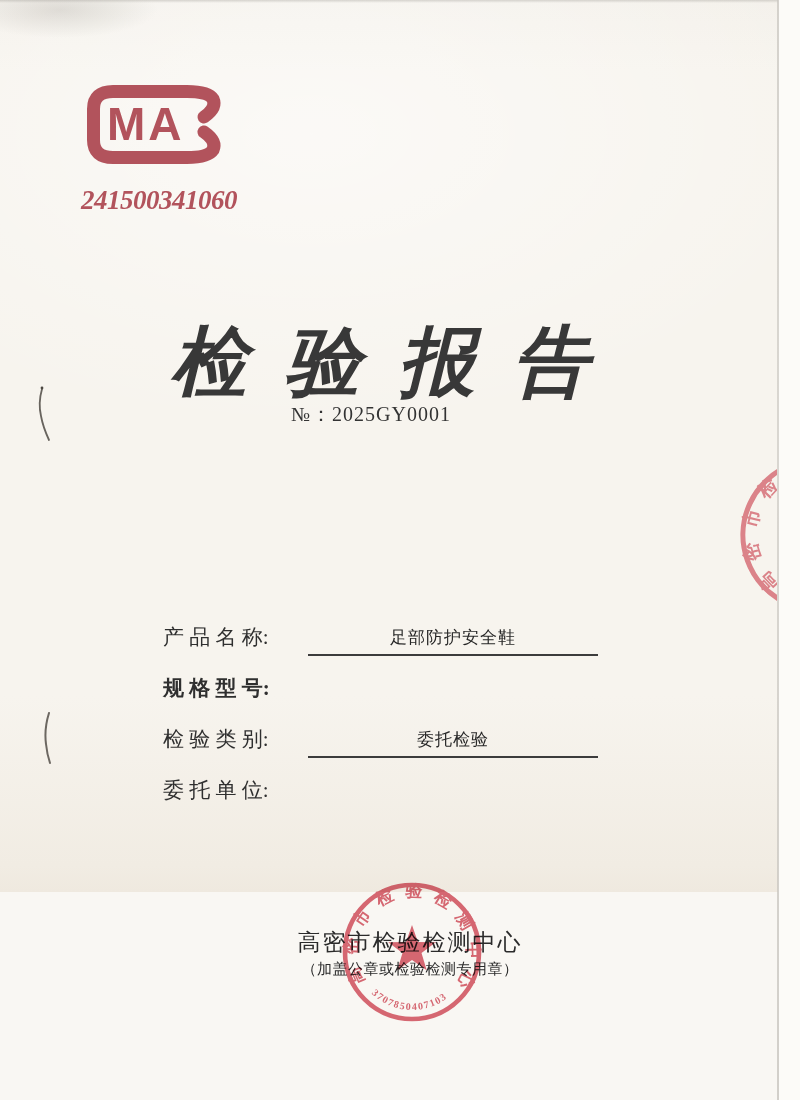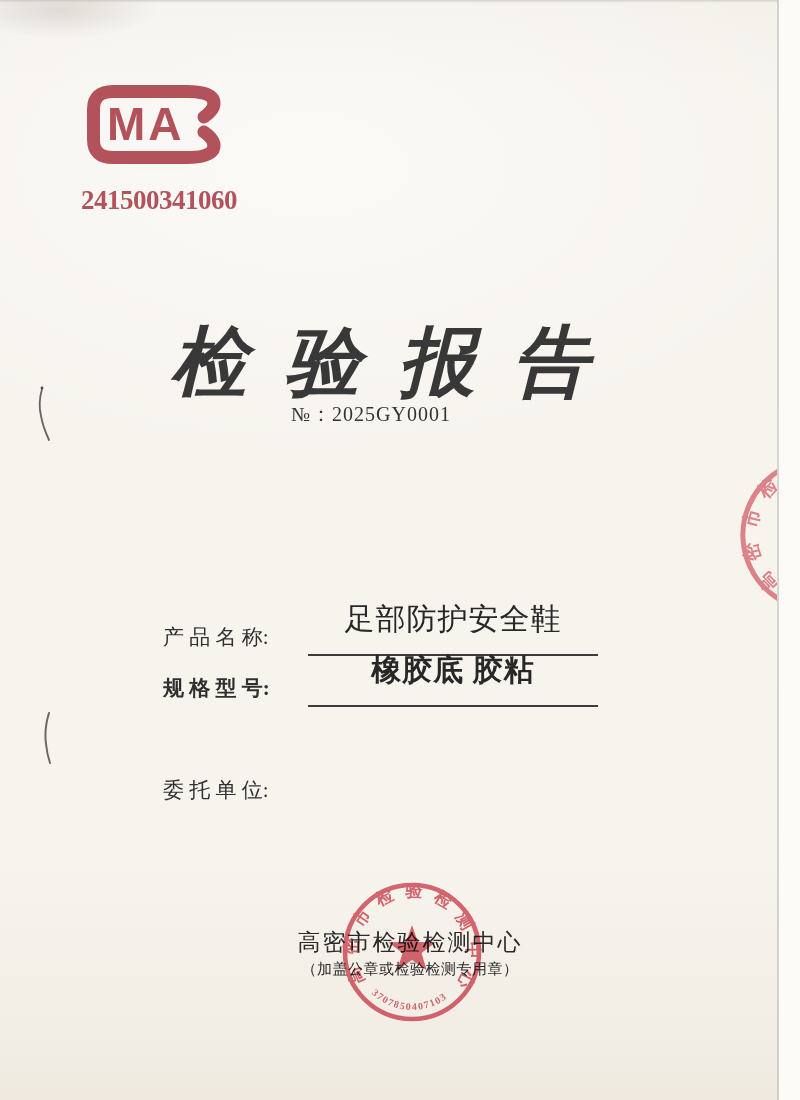--- a/index.html
+++ b/index.html
@@ -2,21 +2,21 @@
 <html><head>
 <meta charset="utf-8">
 <style>
   html,body{margin:0;padding:0;}
   body{
     width:800px;height:1100px;position:relative;overflow:hidden;
     font-family:"Liberation Serif","DejaVu Serif",serif;
     background:#f9f7f3;
   }
   .paper{
-    position:absolute;left:0;top:0;width:778px;height:1100px;
+    position:absolute;left:0;top:0;width:778px;height:892px;
     background:
       radial-gradient(ellipse 140px 40px at 60px 10px, rgba(160,156,148,.28), rgba(160,156,148,0) 70%),
       radial-gradient(ellipse 900px 500px at 40% 15%, rgba(255,255,255,.5), rgba(255,255,255,0) 60%),
       linear-gradient(180deg,#f4f1eb 0%,#f7f4ee 8%,#f7f4ee 78%,#f1ece3 97%,#efe9df 100%);
   }
   .paper::before{ 
     content:"";position:absolute;left:0;top:0;width:100%;height:3px;
     background:linear-gradient(180deg,rgba(150,147,140,.35),rgba(150,147,140,0));
   }
   .page-edge-line{
@@ -25,21 +25,21 @@
     opacity:.75;
   }
   .right-strip{
     position:absolute;top:0;left:779px;width:21px;height:1100px;
     background:#fcfbf8;
   }
   .cma-logo{position:absolute;left:83px;top:83px;width:146px;height:84px;}
   .cma-code{
     position:absolute;left:81px;top:185px;width:160px;
     font-size:27px;letter-spacing:-0.5px;color:#b2535c;
-    font-weight:600;white-space:nowrap;
+    font-weight:600;white-space:nowrap;font-style:italic;
   }
   .report-title{
     position:absolute;left:389px;top:312px;transform:translateX(-50%);
     font-size:76px;font-weight:600;color:#383838;
     letter-spacing:38px;margin-right:-38px;white-space:nowrap;
     text-indent:19px; 
     font-style:italic;
   }
   .report-no{
     position:absolute;left:371px;top:401px;transform:translateX(-50%);
@@ -47,21 +47,21 @@
   }
   .field-row{position:absolute;left:0;width:778px;height:35px;}
   .field-label{
     position:absolute;left:163px;bottom:5px;font-size:21px;color:#2f2f2f;
     white-space:nowrap;
   }
   .field-value{
     position:absolute;left:308px;bottom:0;width:290px;height:35px;
     border-bottom:2px solid #3c3c3c;
     display:flex;align-items:flex-end;justify-content:center;
-    font-size:30px;color:#272727;padding-bottom:14px;box-sizing:border-box;
+    font-size:17px;color:#272727;padding-bottom:5px;box-sizing:border-box;
     white-space:nowrap;letter-spacing:1px;
   }
   .footer-text{
     position:absolute;left:410px;top:929px;transform:translateX(-50%);
     text-align:center;color:#2b2b2b;white-space:nowrap;
   }
   .footer-org{font-size:23px;letter-spacing:2px;line-height:27px;}
   .footer-note{font-size:15px;letter-spacing:0.5px;line-height:27px;}
   .stamp-bottom{
     position:absolute;left:327px;top:867px;width:170px;height:170px;
@@ -94,21 +94,24 @@
   <div class="report-title">检验报告</div>
 
   <div class="report-no">№：2025GY0001</div>
 
   <div class="field-row" style="top:621px;">
     <span class="field-label">产 品 名 称:</span>
     <div class="field-value">足部防护安全鞋</div>
   </div>
   <div class="field-row" style="top:672px;font-weight:bold;">
     <span class="field-label">规 格 型 号:</span>
-    <div class="field-value">橡胶底 胶粘</div>
+  </div>
+  <div class="field-row" style="top:723px;">
+    <span class="field-label">检 验 类 别:</span>
+    <div class="field-value">委托检验</div>
   </div>
   <div class="field-row" style="top:774px;">
     <span class="field-label">委 托 单 位:</span>
   </div>
 
   <div class="footer-text">
     <div class="footer-org">高密市检验检测中心</div>
     <div class="footer-note">（加盖公章或检验检测专用章）</div>
   </div>
 

